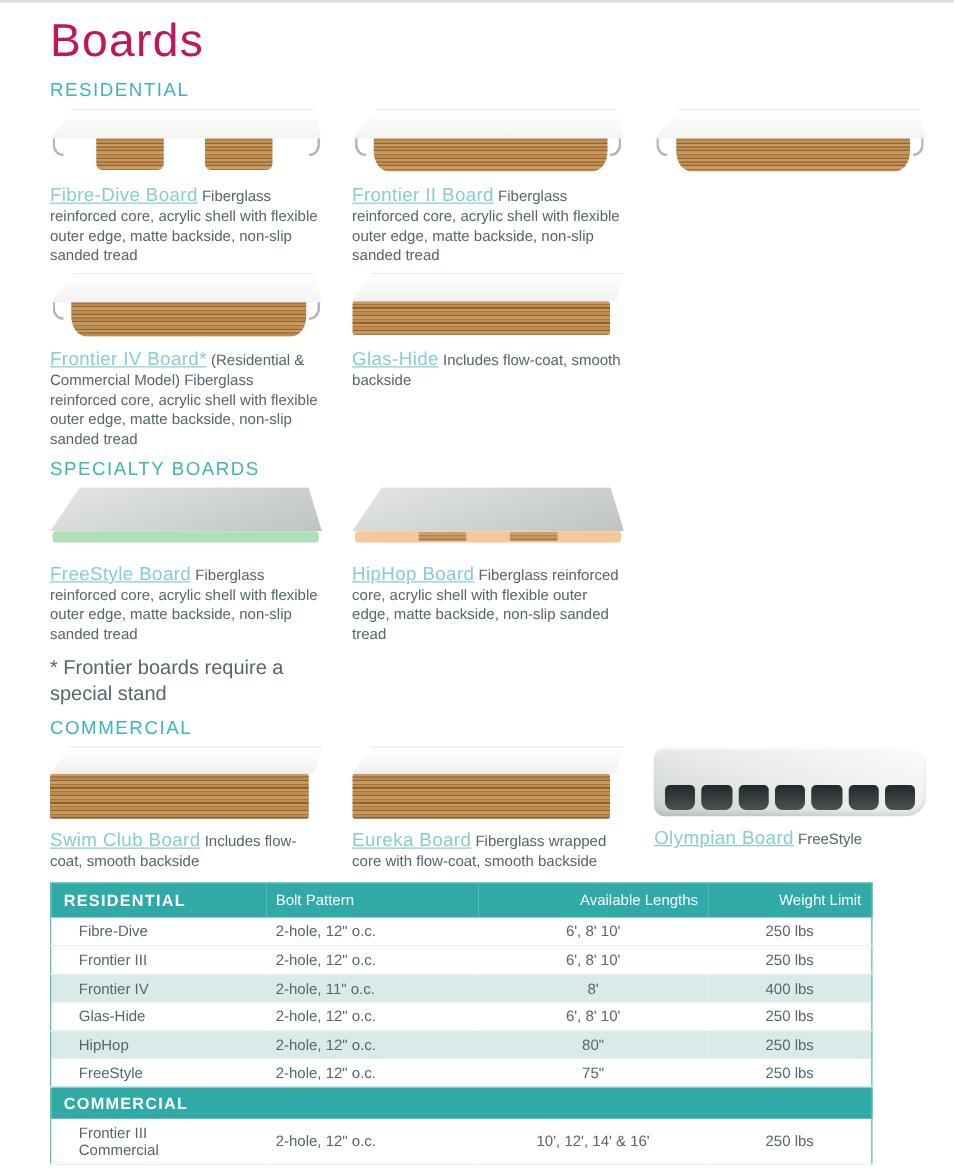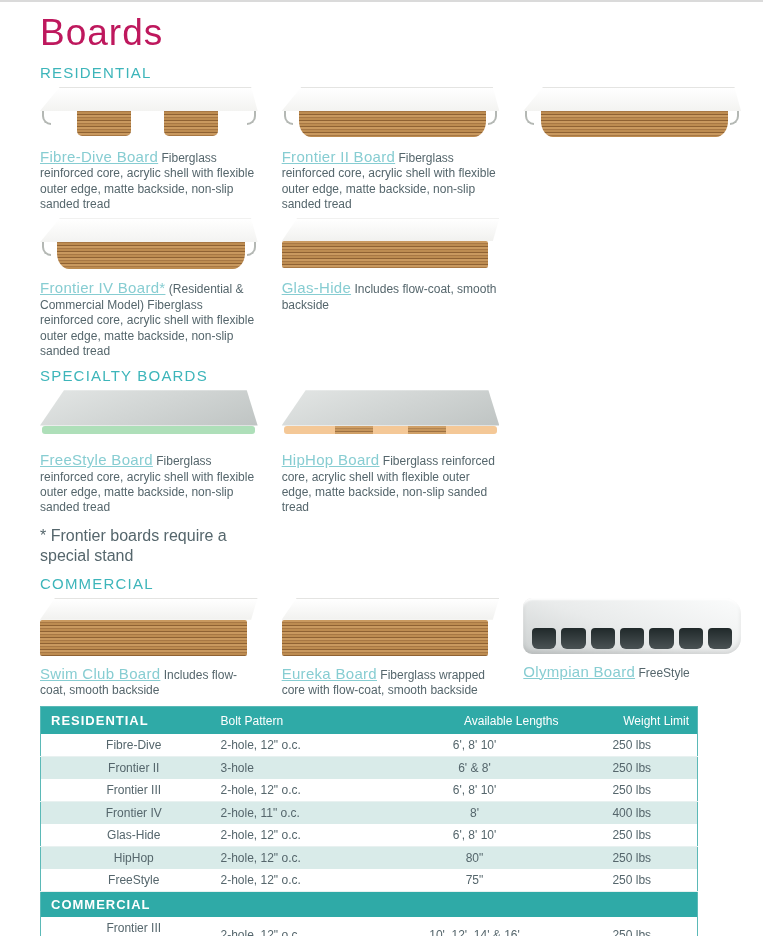--- a/index.html
+++ b/index.html
@@ -49,21 +49,21 @@
   .channels { position:absolute; left:4%; right:4%; bottom:9%; height:36%; display:flex; gap:5px; }
   .channels div { flex:1; background:linear-gradient(#20292a,#4a5254); border-radius:4px 4px 6px 6px; }
 
   
   table.spec { width:658px; border-collapse:collapse; font-size:12px; margin-top:8px;
     border:1px solid #5bb9b7; }
   .spec thead th { background:#2faaa7; color:#fff; font-weight:400; padding:6px 8px; text-align:right; }
   .spec thead th.c0 { text-align:left; padding-left:10px; font-weight:bold; font-size:13px; letter-spacing:1px; }
   .spec thead th.c1 { text-align:left; }
   .spec td { padding:4px 8px; border-bottom:1px solid #e8f1f0; }
-  .spec td.col0 { width:172px; text-align:center; padding-left:22px; white-space:pre-line; }
+  .spec td.col0 { width:172px; text-align:left; padding-left:22px; white-space:pre-line; }
   .spec td.col1 { width:170px; text-align:left; }
   .spec td.col2 { width:184px; text-align:center; }
   .spec td.col3 { text-align:center; }
   .spec tr.alt td { background:#d9ebe9; border-bottom:none; }
   .spec tr.section-row td { background:#2faaa7; color:#fff; font-weight:bold; font-size:13px;
     letter-spacing:1px; padding:5px 10px; border-bottom:none; }
 </style>
 </head>
 <body>
 
@@ -188,26 +188,20 @@
         <th class="c3">Weight Limit</th>
       </tr>
     </thead>
     <tbody>
         <tr>
           <td class="col0">Fibre-Dive</td>
           <td class="col1">2-hole, 12" o.c.</td>
           <td class="col2">6', 8' 10'</td>
           <td class="col3">250 lbs</td>
         </tr>
-        <tr class="alt">
-          <td class="col0">Frontier II</td>
-          <td class="col1">3-hole</td>
-          <td class="col2">6' &amp; 8'</td>
-          <td class="col3">250 lbs</td>
-        </tr>
         <tr>
           <td class="col0">Frontier III</td>
           <td class="col1">2-hole, 12" o.c.</td>
           <td class="col2">6', 8' 10'</td>
           <td class="col3">250 lbs</td>
         </tr>
         <tr class="alt">
           <td class="col0">Frontier IV</td>
           <td class="col1">2-hole, 11" o.c.</td>
           <td class="col2">8'</td>

